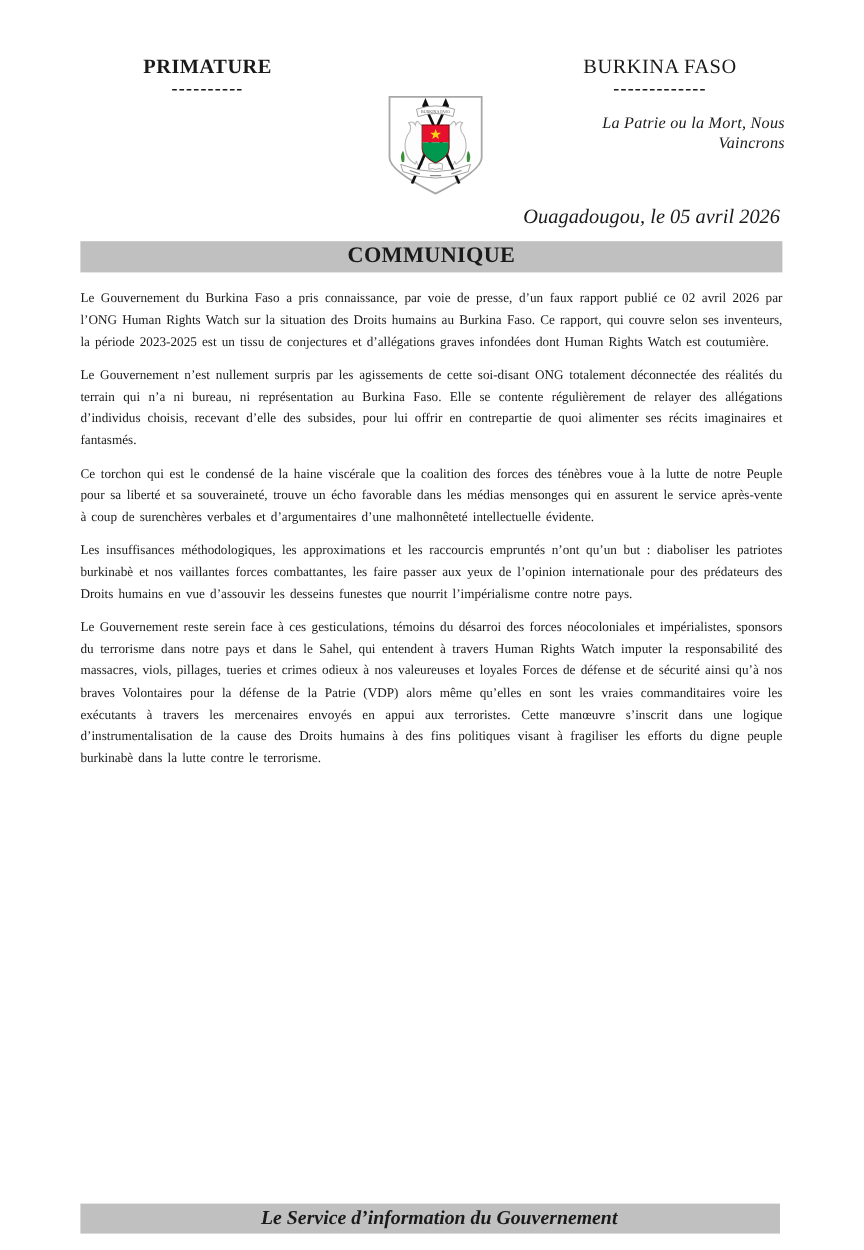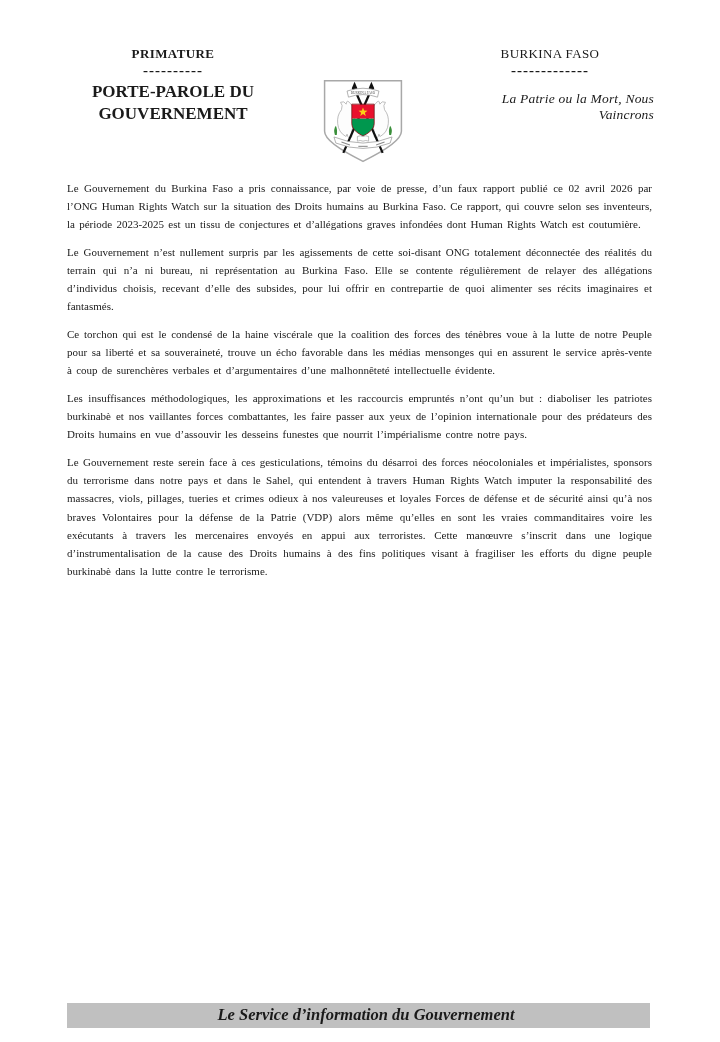--- a/index.html
+++ b/index.html
@@ -14,21 +14,21 @@
     margin: 0 auto;
   }
   
   .header {
     display: flex;
     justify-content: space-between;
     align-items: flex-start;
     padding: 46px 66px 0 67px;
   }
   .hdr-left  { width: 212px; text-align: center; font-weight: bold; }
-  .hdr-title { font-size: 13px; letter-spacing: 0.4px; }
+  .hdr-title { font-size: 17px; letter-spacing: 0.4px; }
   .hdr-sep   { font-weight: bold; font-size: 15px; letter-spacing: 1px; line-height: 1.15; }
   .hdr-sub   { font-size: 17px; line-height: 1.3; margin-top: 2px; }
   .crest-col { width: 110px; display: flex; justify-content: center; }
   .crest-col svg { margin-top: 31px; display: block; }
   .hdr-right { width: 208px; text-align: center; }
   .motto { font-style: italic; font-size: 13.5px; margin-top: 12px; letter-spacing: 0.2px; text-align: right; }
   
   .dateline {
     text-align: right;
     font-style: italic;
@@ -72,21 +72,20 @@
 </head>
 <body>
 
 <div class="page">
 
   <div class="header">
 
     <div class="hdr-left">
       <div class="hdr-title">PRIMATURE</div>
       <div class="hdr-sep">----------</div>
-      <div class="hdr-sub">PORTE-PAROLE DU GOUVERNEMENT</div>
     </div>
 
     <div class="crest-col">
 
       <svg width="94" height="89" viewBox="0 0 100 95" aria-hidden="true">
         <defs>
           <clipPath id="flagClip">
             <path d="M38 29 H62 V50 Q62 57 50 63 Q38 57 38 50 Z"></path>
           </clipPath>
         </defs>
@@ -124,21 +123,23 @@
       </svg>
     </div>
 
     <div class="hdr-right">
       <div class="hdr-title">BURKINA FASO</div>
       <div class="hdr-sep">-------------</div>
       <div class="motto">La Patrie ou la Mort, Nous Vaincrons</div>
     </div>
   </div>
 
+  <div class="dateline">Ouagadougou, le 05 avril 2026</div>
 
+  <div class="title-bar">COMMUNIQUE</div>
 
   <div class="content">
     <p>Le Gouvernement du Burkina Faso a pris connaissance, par voie de presse, d’un faux rapport publié ce 02 avril 2026 par l’ONG Human Rights Watch sur la situation des Droits humains au Burkina Faso. Ce rapport, qui couvre selon ses inventeurs, la période 2023-2025 est un tissu de conjectures et d’allégations graves infondées dont Human Rights Watch est coutumière.</p>
     <p>Le Gouvernement n’est nullement surpris par les agissements de cette soi-disant ONG totalement déconnectée des réalités du terrain qui n’a ni bureau, ni représentation au Burkina Faso. Elle se contente régulièrement de relayer des allégations d’individus choisis, recevant d’elle des subsides, pour lui offrir en contrepartie de quoi alimenter ses récits imaginaires et fantasmés.</p>
     <p>Ce torchon qui est le condensé de la haine viscérale que la coalition des forces des ténèbres voue à la lutte de notre Peuple pour sa liberté et sa souveraineté, trouve un écho favorable dans les médias mensonges qui en assurent le service après-vente à coup de surenchères verbales et d’argumentaires d’une malhonnêteté intellectuelle évidente.</p>
     <p>Les insuffisances méthodologiques, les approximations et les raccourcis empruntés n’ont qu’un but : diaboliser les patriotes burkinabè et nos vaillantes forces combattantes, les faire passer aux yeux de l’opinion internationale pour des prédateurs des Droits humains en vue d’assouvir les desseins funestes que nourrit l’impérialisme contre notre pays.</p>
     <p>Le Gouvernement reste serein face à ces gesticulations, témoins du désarroi des forces néocoloniales et impérialistes, sponsors du terrorisme dans notre pays et dans le Sahel, qui entendent à travers Human Rights Watch imputer la responsabilité des massacres, viols, pillages, tueries et crimes odieux à nos valeureuses et loyales Forces de défense et de sécurité ainsi qu’à nos braves Volontaires pour la défense de la Patrie (VDP) alors même qu’elles en sont les vraies commanditaires voire les exécutants à travers les mercenaires envoyés en appui aux terroristes. Cette manœuvre s’inscrit dans une logique d’instrumentalisation de la cause des Droits humains à des fins politiques visant à fragiliser les efforts du digne peuple burkinabè dans la lutte contre le terrorisme.</p>
   </div>
 
   <div class="footer-bar">Le Service d’information du Gouvernement</div>

